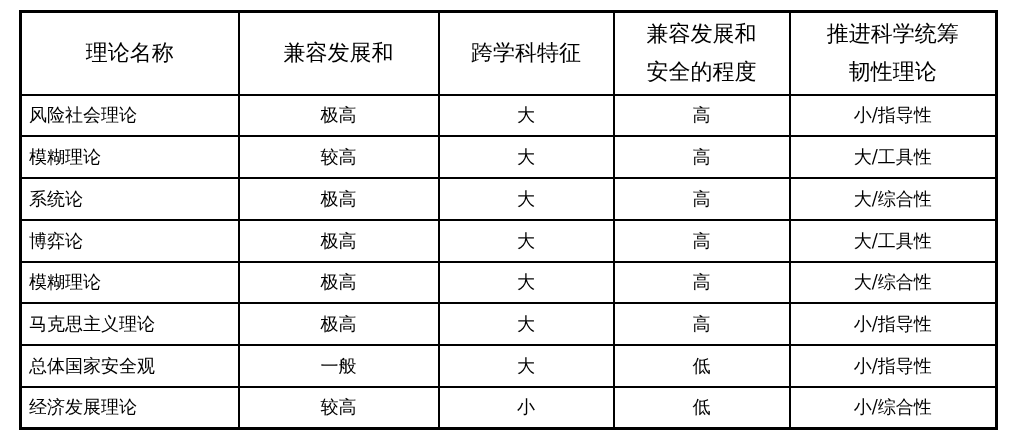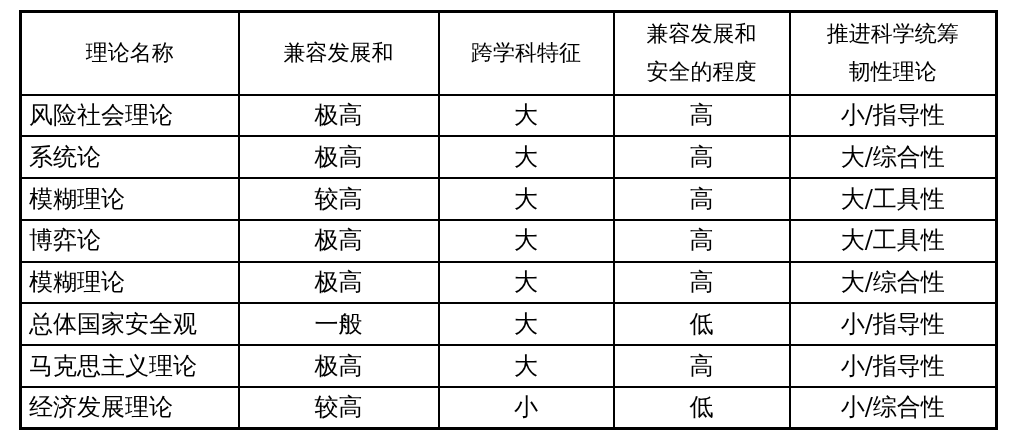--- a/index.html
+++ b/index.html
@@ -46,21 +46,21 @@
     height: 33.7px;
   }
   .theory-table th {
     font-size: 22px;
     font-weight: normal;
     text-align: center;
     line-height: 1.72;
     white-space: pre-line;
   }
   .theory-table td {
-    font-size: 24px;
+    font-size: 18px;
     text-align: center;
     line-height: 1.1;
   }
   .theory-table td.col-name {
     text-align: left;
     padding-left: 7px;
   }
 </style>
 </head>
 <body>
@@ -87,59 +87,59 @@
     </thead>
     <tbody>
       <tr>
         <td class="col-name">风险社会理论</td>
         <td>极高</td>
         <td>大</td>
         <td>高</td>
         <td>小/指导性</td>
       </tr>
       <tr>
+        <td class="col-name">模糊理论</td>
+        <td>较高</td>
+        <td>大</td>
+        <td>高</td>
+        <td>大/工具性</td>
+      </tr>
+      <tr>
         <td class="col-name">系统论</td>
         <td>极高</td>
         <td>大</td>
         <td>高</td>
         <td>大/综合性</td>
-      </tr>
-      <tr>
-        <td class="col-name">模糊理论</td>
-        <td>较高</td>
-        <td>大</td>
-        <td>高</td>
-        <td>大/工具性</td>
       </tr>
       <tr>
         <td class="col-name">博弈论</td>
         <td>极高</td>
         <td>大</td>
         <td>高</td>
         <td>大/工具性</td>
       </tr>
       <tr>
         <td class="col-name">模糊理论</td>
         <td>极高</td>
         <td>大</td>
         <td>高</td>
         <td>大/综合性</td>
       </tr>
       <tr>
+        <td class="col-name">马克思主义理论</td>
+        <td>极高</td>
+        <td>大</td>
+        <td>高</td>
+        <td>小/指导性</td>
+      </tr>
+      <tr>
         <td class="col-name">总体国家安全观</td>
         <td>一般</td>
         <td>大</td>
         <td>低</td>
-        <td>小/指导性</td>
-      </tr>
-      <tr>
-        <td class="col-name">马克思主义理论</td>
-        <td>极高</td>
-        <td>大</td>
-        <td>高</td>
         <td>小/指导性</td>
       </tr>
       <tr>
         <td class="col-name">经济发展理论</td>
         <td>较高</td>
         <td>小</td>
         <td>低</td>
         <td>小/综合性</td>
       </tr>
     </tbody>

